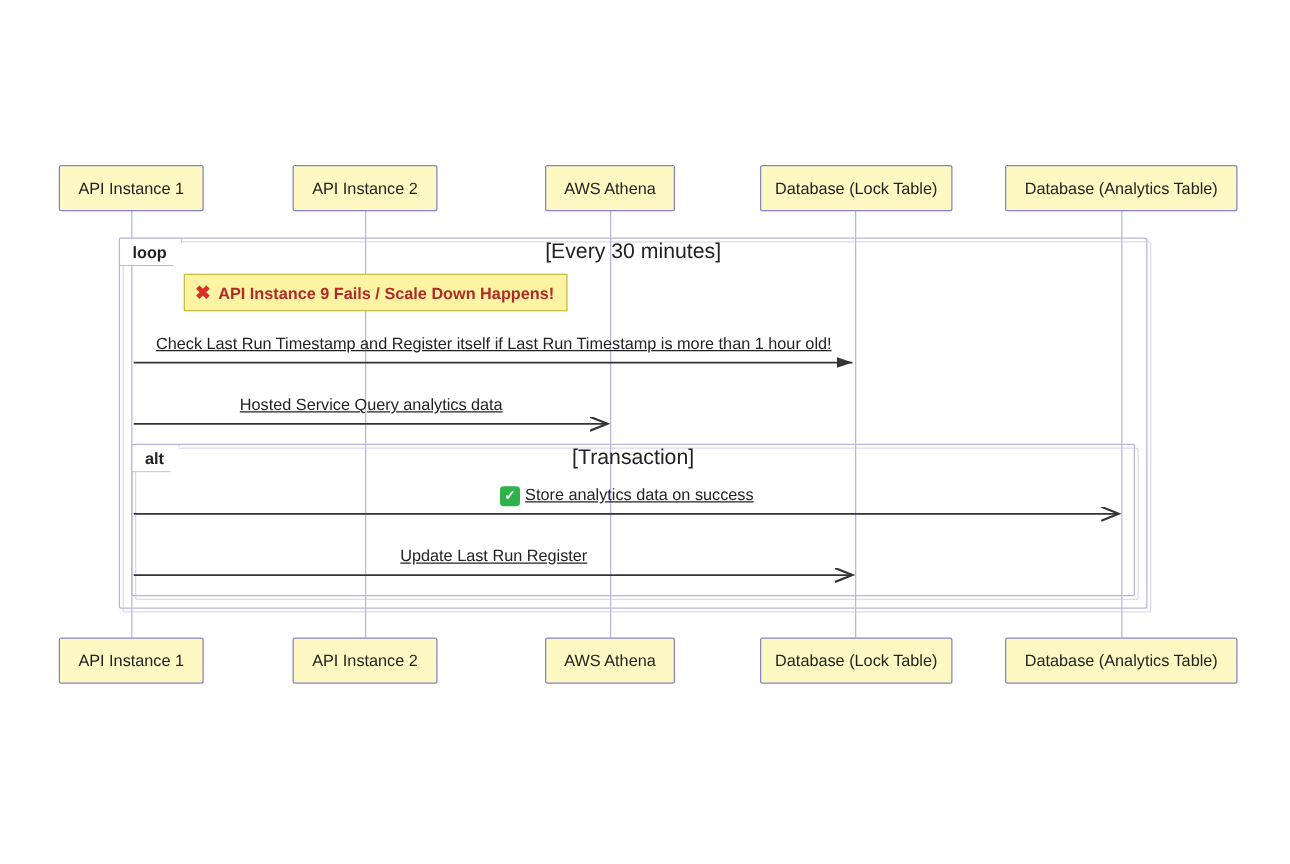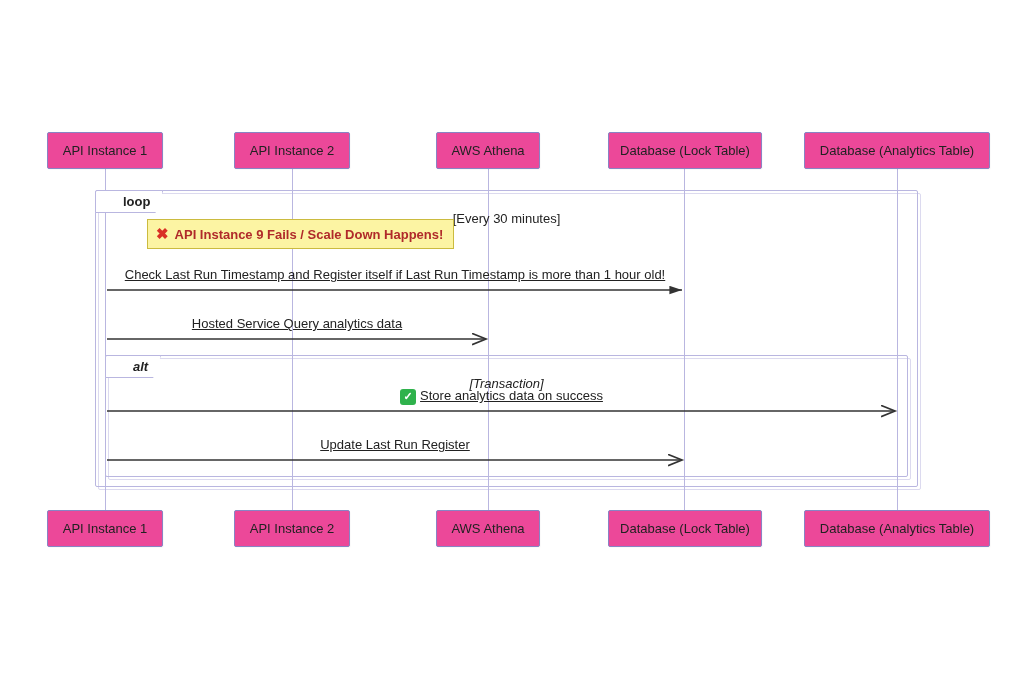--- a/index.html
+++ b/index.html
@@ -11,21 +11,21 @@
     font-size: 13px;
     color: #222;
   }
   .canvas {
     position: relative;
     width: 1032px;
     height: 691px;
   }
   .participant {
     position: absolute;
-    background: #ec4899;
+    background: #fef9c3;
     border: 1.5px solid #8884c4;
     border-radius: 2px;
     padding: 10px 6px;
     text-align: center;
     font-size: 13px;
     white-space: nowrap;
     box-shadow: 1px 1px 0 rgba(0,0,0,0.02);
   }
   .lifeline {
     position: absolute;
@@ -37,31 +37,31 @@
     border: 1.5px solid #b9b6e0;
     border-radius: 2px;
   }
   .frame-label {
     position: absolute;
     top: -1px;
     left: -1px;
     background: #fff;
     border: 1.5px solid #b9b6e0;
     border-top-left-radius: 2px;
-    padding: 3px 12px 3px 27px;
+    padding: 3px 12px 3px 10px;
     font-weight: bold;
     font-size: 13px;
     clip-path: polygon(0 0, 100% 0, calc(100% - 8px) 100%, 0 100%);
   }
   .frame-guard {
     position: absolute;
-    top: 20px;
+    top: 0;
     left: 50%;
     transform: translateX(-50%);
-    font-size: 13px;
+    font-size: 17px;
   }
   .note {
     position: absolute;
     background: #fcf4a3;
     border: 1.5px solid #cbbb3f;
     color: #b02a2a;
     font-weight: bold;
     font-size: 13px;
     padding: 5px 10px 5px 8px;
     display: flex;
@@ -123,21 +123,21 @@
   <div class="participant" style="left:608px; top:510px; width:154px;"><span>Database (Lock Table)</span></div>
   <div class="participant" style="left:804px; top:510px; width:186px;"><span>Database (Analytics Table)</span></div>
 
   <div class="frame" style="left:98px; top:193px; width:823px; height:297px; opacity:0.5;"></div>
   <div class="frame" style="left:95px; top:190px; width:823px; height:297px;">
     <div class="frame-label">loop</div>
     <div class="frame-guard">[Every 30 minutes]</div>
   </div>
 
   <div class="frame" style="left:108px; top:358px; width:803px; height:122px; opacity:0.5;"></div>
-  <div class="frame" style="left:105px; top:355px; width:803px; height:122px;font-style:italic;">
+  <div class="frame" style="left:105px; top:355px; width:803px; height:122px;">
     <div class="frame-label">alt</div>
     <div class="frame-guard">[Transaction]</div>
   </div>
 
   <div class="note" style="left:147px; top:219px;">
     <span class="x-icon">✖</span>
     <span>API Instance 9 Fails / Scale Down Happens!</span>
   </div>
 
   <div class="msg-label" style="left:110px; top:267px; width:570px;">

